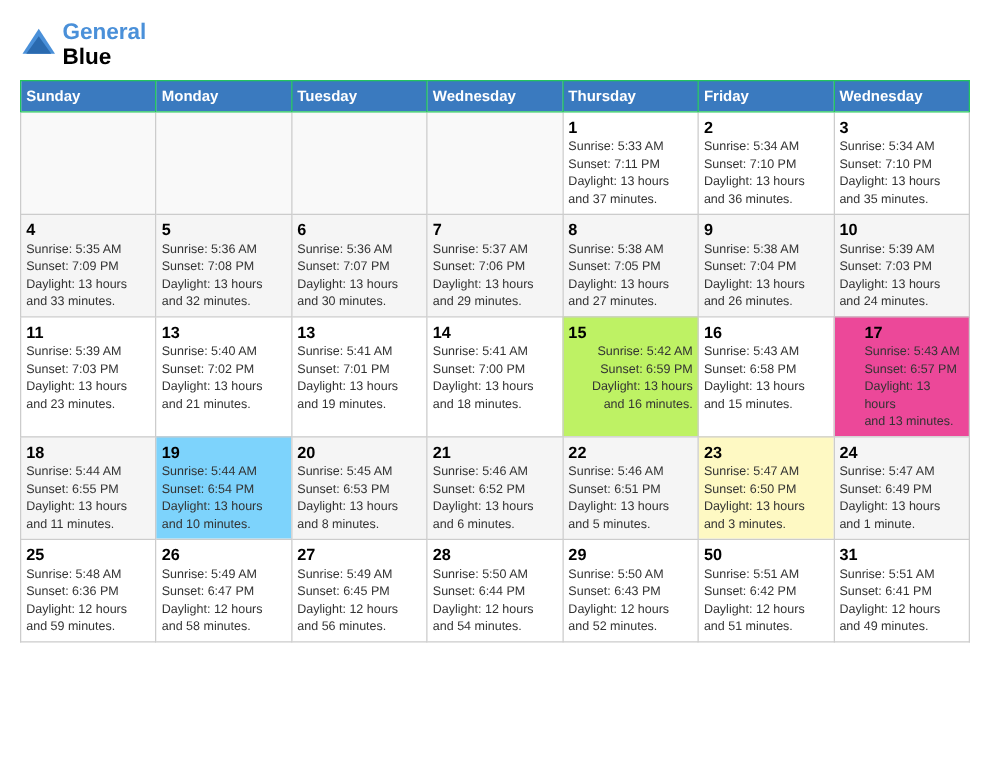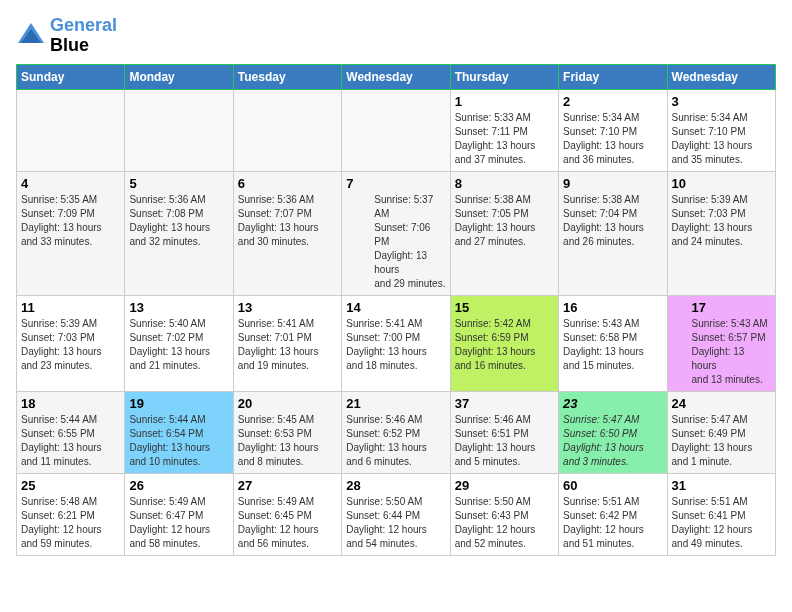--- a/index.html
+++ b/index.html
@@ -170,21 +170,21 @@
         </td>
         <td style="background: rgb(245, 245, 245);">
           <span class="day-num">6</span>
           <div class="day-info" style="white-space: pre-line;">Sunrise: 5:36 AM
 Sunset: 7:07 PM
 Daylight: 13 hours
 and 30 minutes.</div>
         </td>
         <td style="background: rgb(245, 245, 245);">
           <span class="day-num">7</span>
-          <div class="day-info" style="white-space: pre-line; margin-left: 28px;">Sunrise: 5:37 AM
+          <div class="day-info" style="white-space: pre-line;">Sunrise: 5:37 AM
 Sunset: 7:06 PM
 Daylight: 13 hours
 and 29 minutes.</div>
         </td>
         <td style="background: rgb(245, 245, 245);">
           <span class="day-num">8</span>
           <div class="day-info" style="white-space: pre-line;">Sunrise: 5:38 AM
 Sunset: 7:05 PM
 Daylight: 13 hours
 and 27 minutes.</div>
@@ -228,33 +228,33 @@
         </td>
         <td style="background: rgb(255, 255, 255);">
           <span class="day-num">14</span>
           <div class="day-info" style="white-space: pre-line;">Sunrise: 5:41 AM
 Sunset: 7:00 PM
 Daylight: 13 hours
 and 18 minutes.</div>
         </td>
         <td style="background: #bef264;">
           <span class="day-num">15</span>
-          <div class="day-info" style="white-space: pre-line;">Sunrise: 5:42 AM
+          <div class="day-info" style="white-space: pre-line; text-align: right;">Sunrise: 5:42 AM
 Sunset: 6:59 PM
 Daylight: 13 hours
 and 16 minutes.</div>
         </td>
         <td style="background: rgb(255, 255, 255);">
           <span class="day-num">16</span>
           <div class="day-info" style="white-space: pre-line;">Sunrise: 5:43 AM
 Sunset: 6:58 PM
 Daylight: 13 hours
 and 15 minutes.</div>
         </td>
-        <td style="background: #f0abfc; padding-left: 24px;">
+        <td style="background: #ec4899; padding-left: 24px;">
           <span class="day-num">17</span>
           <div class="day-info" style="white-space: pre-line;">Sunrise: 5:43 AM
 Sunset: 6:57 PM
 Daylight: 13 hours
 and 13 minutes.</div>
         </td>
       </tr>
       <tr>
         <td style="background: rgb(245, 245, 245);">
           <span class="day-num">18</span>
@@ -278,46 +278,46 @@
 and 8 minutes.</div>
         </td>
         <td style="background: rgb(245, 245, 245);">
           <span class="day-num">21</span>
           <div class="day-info" style="white-space: pre-line;">Sunrise: 5:46 AM
 Sunset: 6:52 PM
 Daylight: 13 hours
 and 6 minutes.</div>
         </td>
         <td style="background: rgb(245, 245, 245);">
-          <span class="day-num">37</span>
+          <span class="day-num">22</span>
           <div class="day-info" style="white-space: pre-line;">Sunrise: 5:46 AM
 Sunset: 6:51 PM
 Daylight: 13 hours
 and 5 minutes.</div>
         </td>
-        <td style="background: #86efac; font-style: italic;">
+        <td style="background: #fef9c3;">
           <span class="day-num">23</span>
           <div class="day-info" style="white-space: pre-line;">Sunrise: 5:47 AM
 Sunset: 6:50 PM
 Daylight: 13 hours
 and 3 minutes.</div>
         </td>
         <td style="background: rgb(245, 245, 245);">
           <span class="day-num">24</span>
           <div class="day-info" style="white-space: pre-line;">Sunrise: 5:47 AM
 Sunset: 6:49 PM
 Daylight: 13 hours
 and 1 minute.</div>
         </td>
       </tr>
       <tr>
         <td style="background: rgb(255, 255, 255);">
           <span class="day-num">25</span>
           <div class="day-info" style="white-space: pre-line;">Sunrise: 5:48 AM
-Sunset: 6:21 PM
+Sunset: 6:36 PM
 Daylight: 12 hours
 and 59 minutes.</div>
         </td>
         <td style="background: rgb(255, 255, 255);">
           <span class="day-num">26</span>
           <div class="day-info" style="white-space: pre-line;">Sunrise: 5:49 AM
 Sunset: 6:47 PM
 Daylight: 12 hours
 and 58 minutes.</div>
         </td>
@@ -336,21 +336,21 @@
 and 54 minutes.</div>
         </td>
         <td style="background: rgb(255, 255, 255);">
           <span class="day-num">29</span>
           <div class="day-info" style="white-space: pre-line;">Sunrise: 5:50 AM
 Sunset: 6:43 PM
 Daylight: 12 hours
 and 52 minutes.</div>
         </td>
         <td style="background: rgb(255, 255, 255);">
-          <span class="day-num">60</span>
+          <span class="day-num">50</span>
           <div class="day-info" style="white-space: pre-line;">Sunrise: 5:51 AM
 Sunset: 6:42 PM
 Daylight: 12 hours
 and 51 minutes.</div>
         </td>
         <td style="background: rgb(255, 255, 255);">
           <span class="day-num">31</span>
           <div class="day-info" style="white-space: pre-line;">Sunrise: 5:51 AM
 Sunset: 6:41 PM
 Daylight: 12 hours

